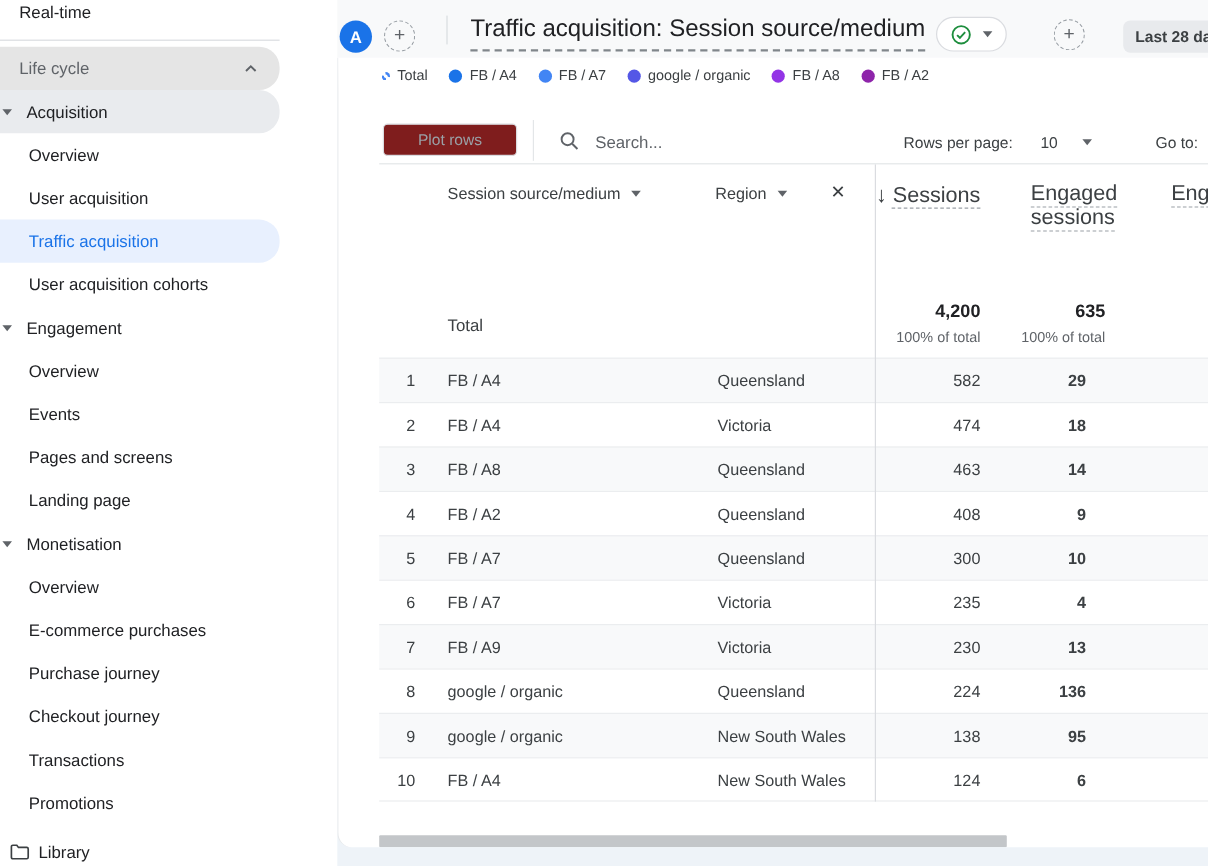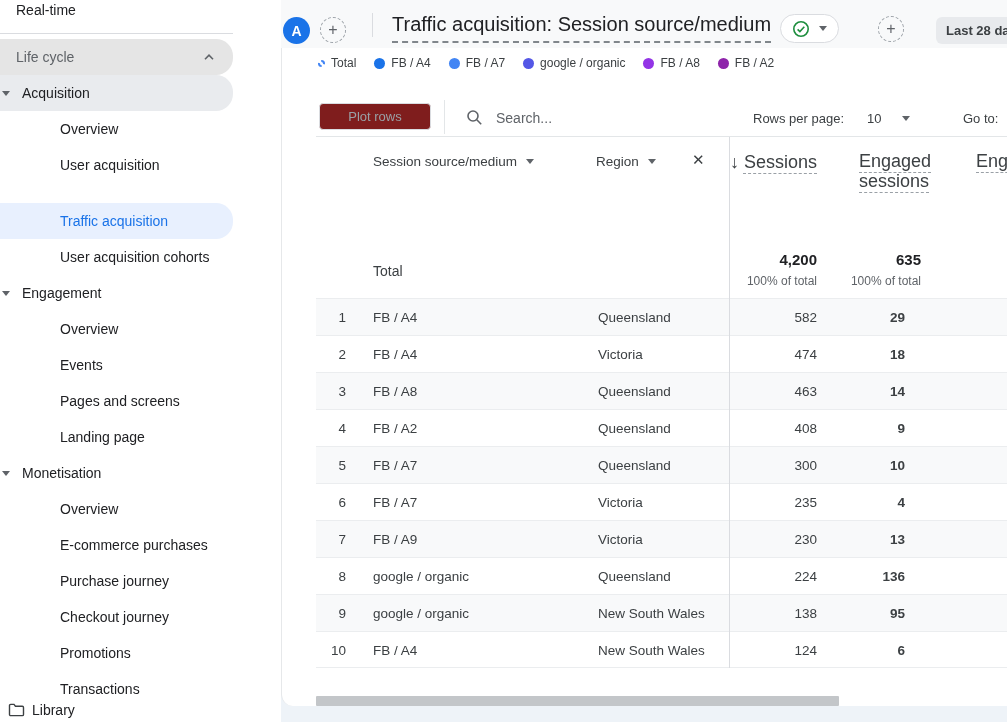--- a/index.html
+++ b/index.html
@@ -12,22 +12,22 @@
   .nav-realtime { position:absolute; top:2px; left:16px; font-size:14px; color:#202124; cursor:pointer; }
   .sidebar-divider { position:absolute; top:33px; left:0; width:233px; border-top:1px solid #dadce0; }
   .nav-list { position:absolute; top:39px; left:0; width:233px; }
   .nav-item { position:relative; height:36px; display:flex; align-items:center; font-size:14px; color:#202124; cursor:pointer; }
   .nav-item.header { background:#e5e5e5; border-radius:0 17px 17px 0; color:#5f6368; padding-left:16px; }
   .nav-item.header .chev { position:absolute; right:18px; top:14px; }
   .nav-item.section { padding-left:22px; }
   .nav-item.section.active { background:#e9ebee; border-radius:0 17px 17px 0; }
   .tri { position:absolute; left:2px; top:16px; width:0; height:0;
     border-left:4px solid transparent; border-right:4px solid transparent; border-top:5px solid #5f6368; }
-  .nav-item.child { padding-left:60px;text-align:right; }
-  .nav-item.child.selected { background:#e8f0fe; color:#1a73e8; border-radius:0 17px 17px 0;margin-top:20px; }
+  .nav-item.child { padding-left:24px;text-align:right; }
+  .nav-item.child.selected { background:#e8f0fe; color:#1a73e8; border-radius:0 17px 17px 0; }
   .nav-library { position:absolute; left:0; top:697px; height:26px; width:233px; display:flex; align-items:center; padding-left:32px; font-size:14px; color:#202124; cursor:pointer; }
   .nav-library svg { position:absolute; left:8px; top:6px; }
 
   
   .topbar { position:absolute; left:281px; top:0; width:726px; height:48px; background:#f8f9fa; z-index:4; }
   .avatar { position:absolute; left:2px; top:17px; width:27px; height:27px; border-radius:50%;
     background:#1a73e8; color:#fff; font-size:14px; font-weight:bold; display:flex; align-items:center; justify-content:center; cursor:pointer; }
   .plus-dashed { position:absolute; width:26px; height:26px; border:1.5px dashed #9aa0a6; border-radius:50%;
     color:#5f6368; font-size:16px; display:flex; align-items:center; justify-content:center; cursor:pointer; background:transparent; }
   .plus-1 { left:39px; top:17px; }
@@ -153,24 +153,24 @@
         <div class="nav-item child">
           <span class="nav-label">E-commerce purchases</span>
         </div>
         <div class="nav-item child">
           <span class="nav-label">Purchase journey</span>
         </div>
         <div class="nav-item child">
           <span class="nav-label">Checkout journey</span>
         </div>
         <div class="nav-item child">
+          <span class="nav-label">Transactions</span>
+        </div>
+        <div class="nav-item child">
           <span class="nav-label">Promotions</span>
-        </div>
-        <div class="nav-item child">
-          <span class="nav-label">Transactions</span>
         </div>
       </nav>
     <div class="nav-library">
       <svg width="17" height="14" viewBox="0 0 17 14">
         <path d="M1.5 2.6 C1.5 1.9 2 1.4 2.7 1.4 H6 l1.4 1.8 H14.3 C15 3.2 15.5 3.7 15.5 4.4 V11.4 C15.5 12.1 15 12.6 14.3 12.6 H2.7 C2 12.6 1.5 12.1 1.5 11.4 Z" fill="none" stroke="#3c4043" stroke-width="1.4"></path>
       </svg>
       <span>Library</span>
     </div>
   </aside>
 

